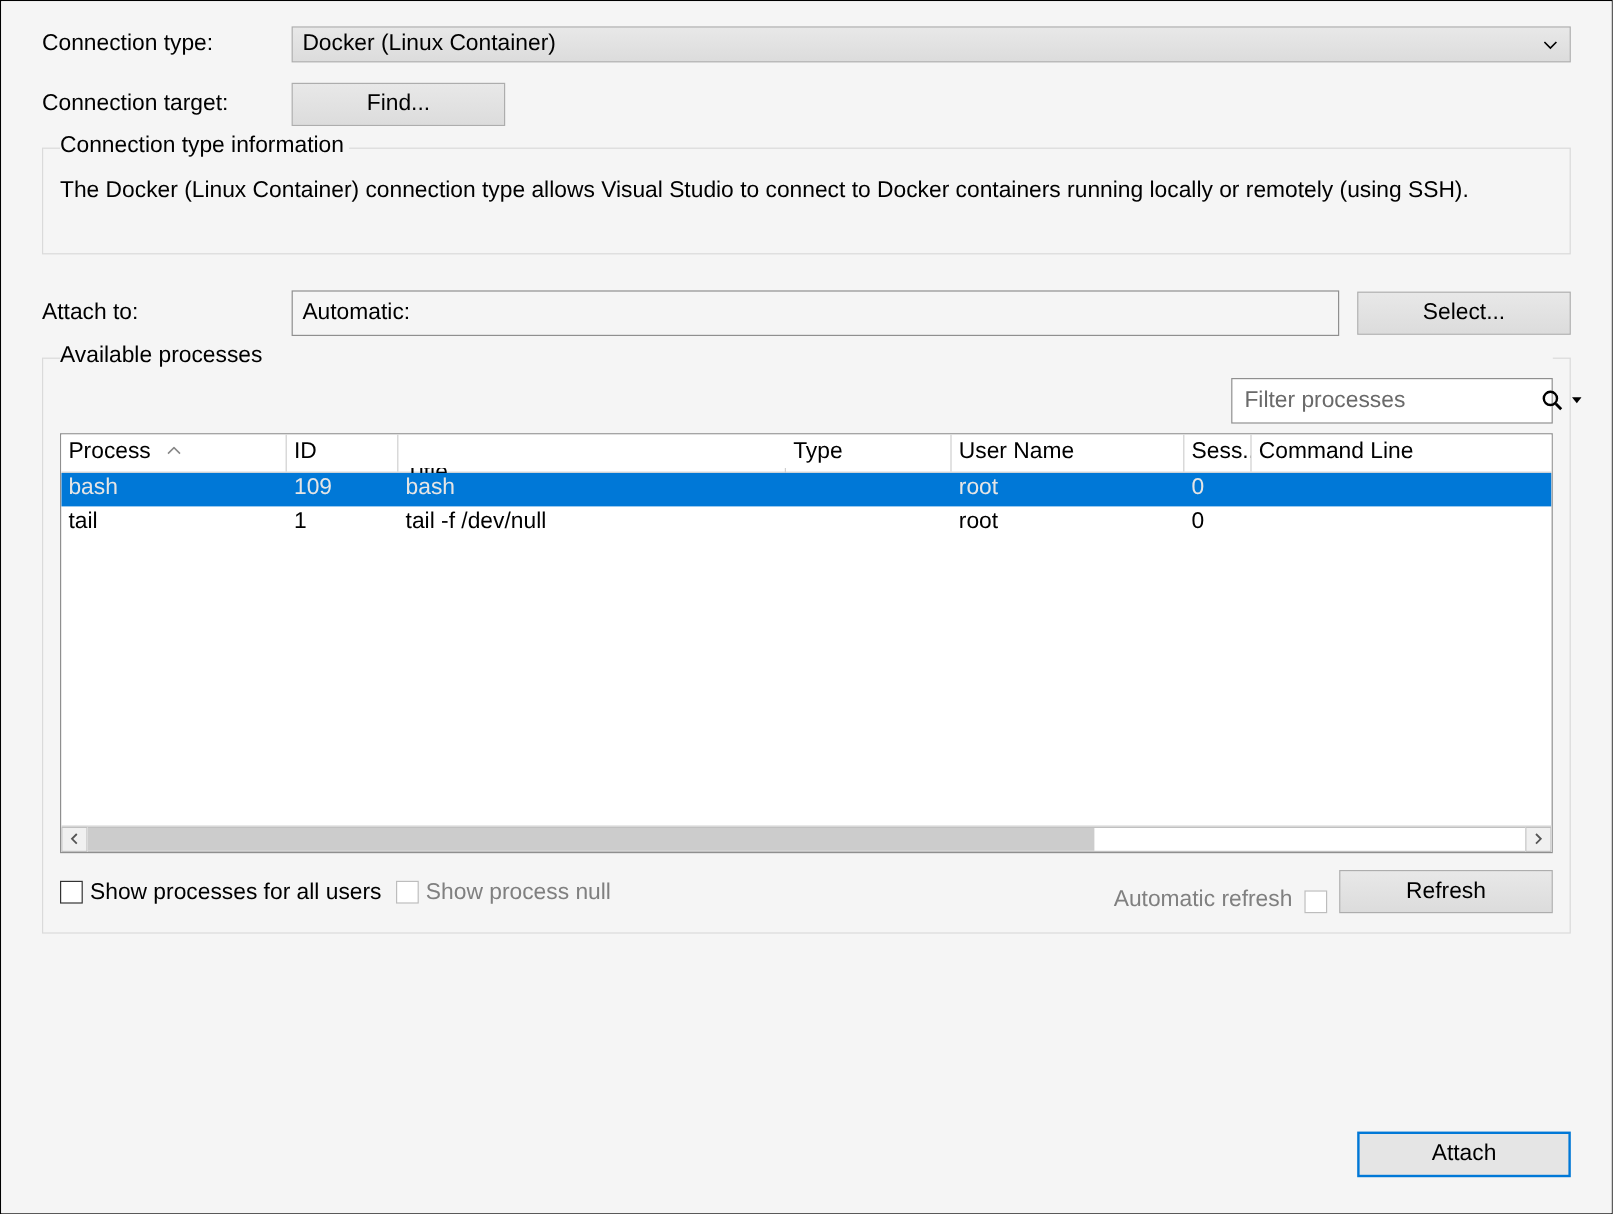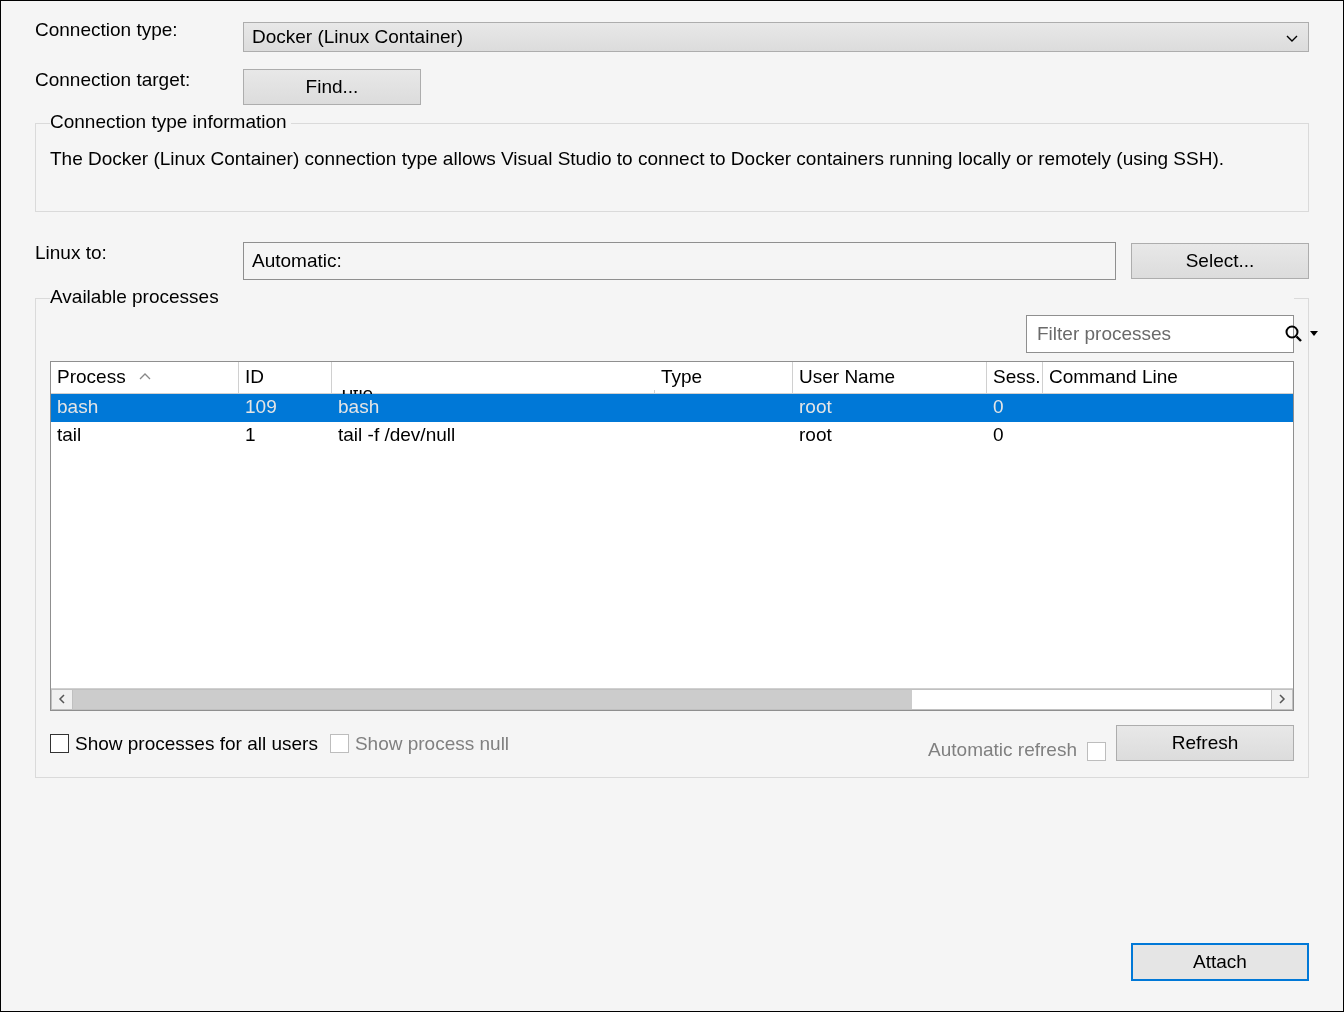--- a/index.html
+++ b/index.html
@@ -59,20 +59,21 @@
   .content {
     flex: 1;
     background: #f5f5f5;
     padding: 18px 34px 18px 34px;
     display: flex;
     flex-direction: column;
     position: relative;
   }
   .form-row {
     display: flex;
+    align-items: center;
     margin-bottom: 14px;
     min-height: 36px;
   }
   .form-label {
     width: 208px;
     font-size: 19px;
     color: #000000;
   }
   .form-field {
     flex: 1;
@@ -383,21 +384,21 @@
         </div>
       </div>
     </div>
 
     <div class="info-group">
       <div class="info-group-title">Connection type information</div>
       <div class="info-group-text">The Docker (Linux Container) connection type allows Visual Studio to connect to Docker containers running locally or remotely (using SSH).</div>
     </div>
 
     <div class="form-row" style="margin-top:6px;">
-      <div class="form-label">Linux to:</div>
+      <div class="form-label">Attach to:</div>
       <div class="form-field">
         <div class="readonly-field">Automatic:</div>
         <div class="btn">
           <span>Select...</span>
         </div>
       </div>
     </div>
 
     <div class="process-group">
       <div class="process-group-title">Available processes</div>

